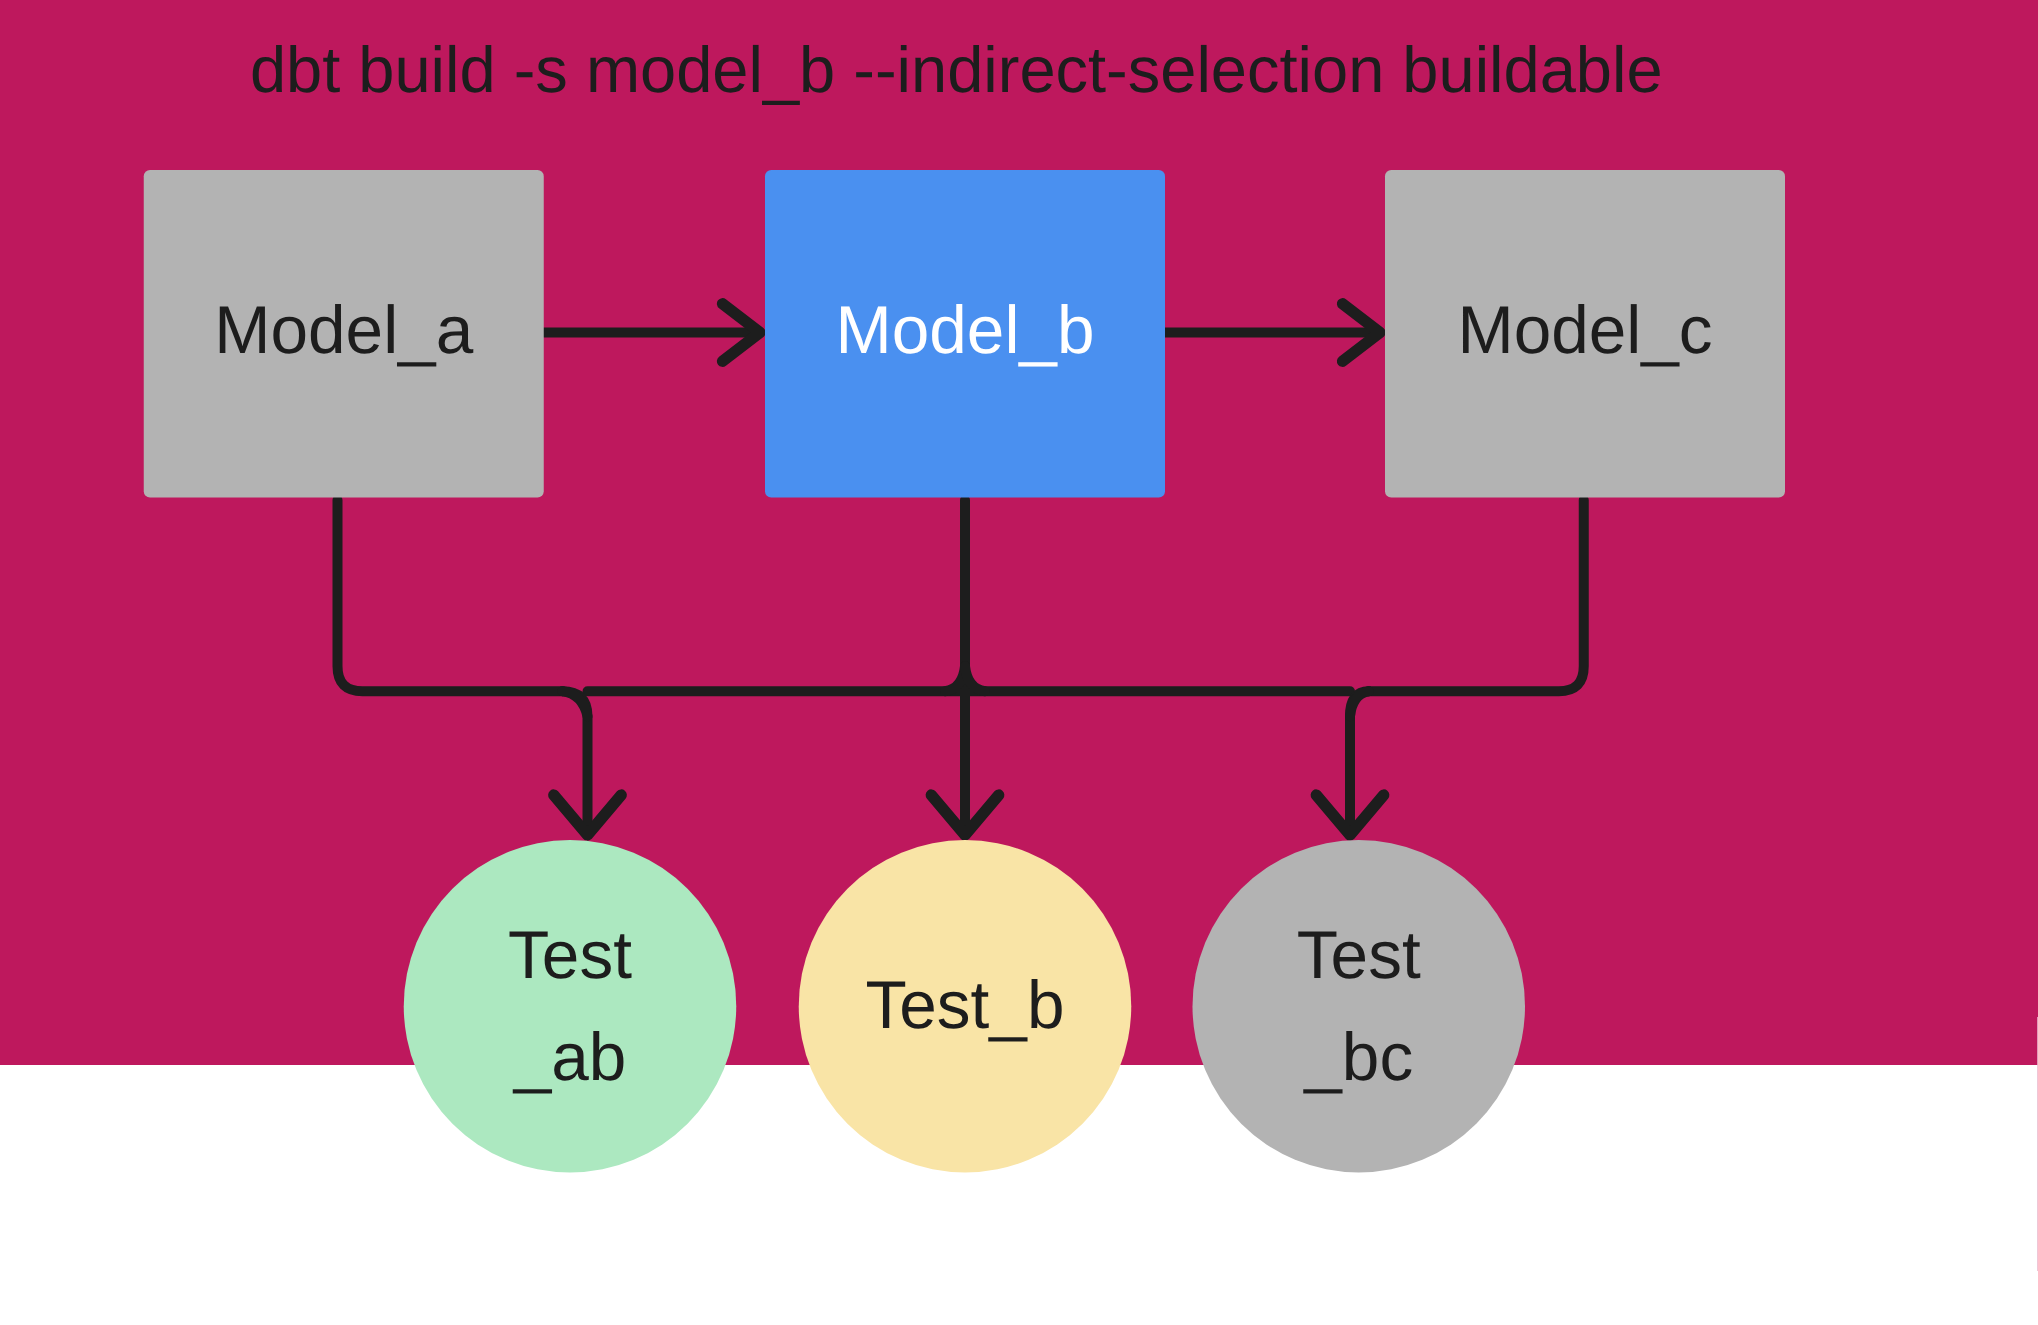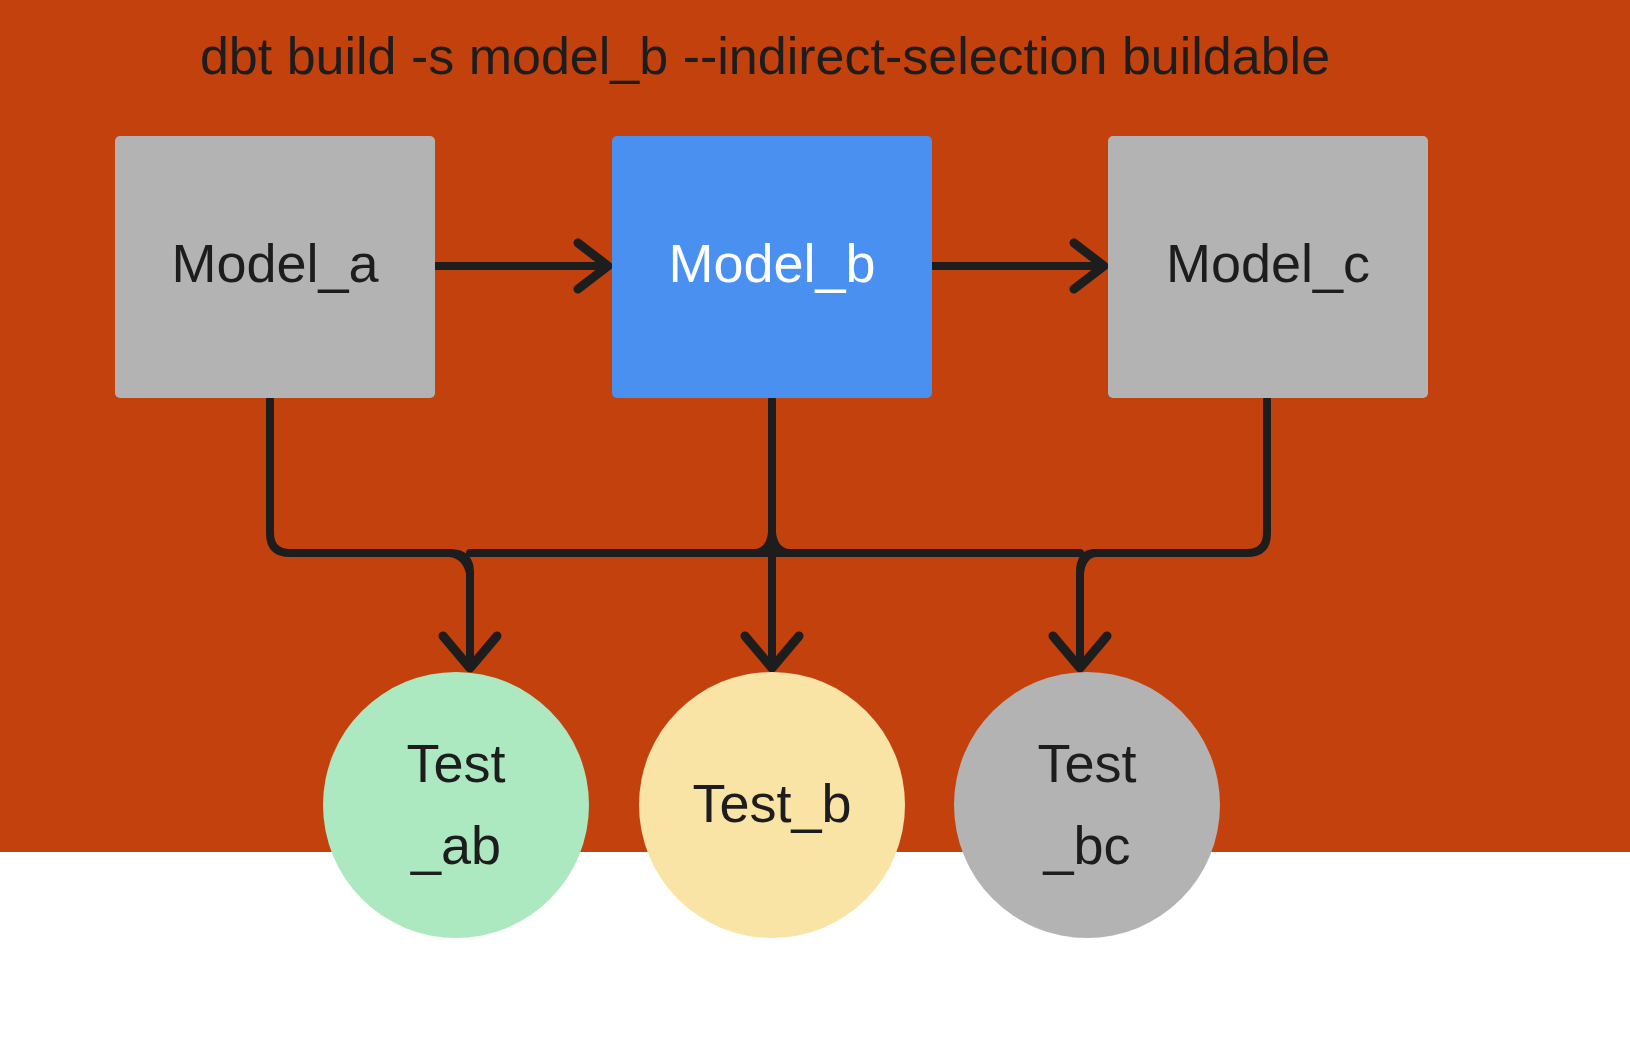--- a/index.html
+++ b/index.html
@@ -11,21 +11,21 @@
   body {
     font-family: "Liberation Sans", sans-serif;
     width: 1630px;
     height: 1060px;
     overflow: hidden;
   }
   #diagram-root {
     position: relative;
     width: 1630px;
     height: 852px;
-    background: #c2410c;
+    background: #be185d;
   }
   #diagram-svg {
     position: absolute;
     top: 0;
     left: 0;
     width: 1630px;
     height: 1060px;
     display: block;
   }
   .node-label {

